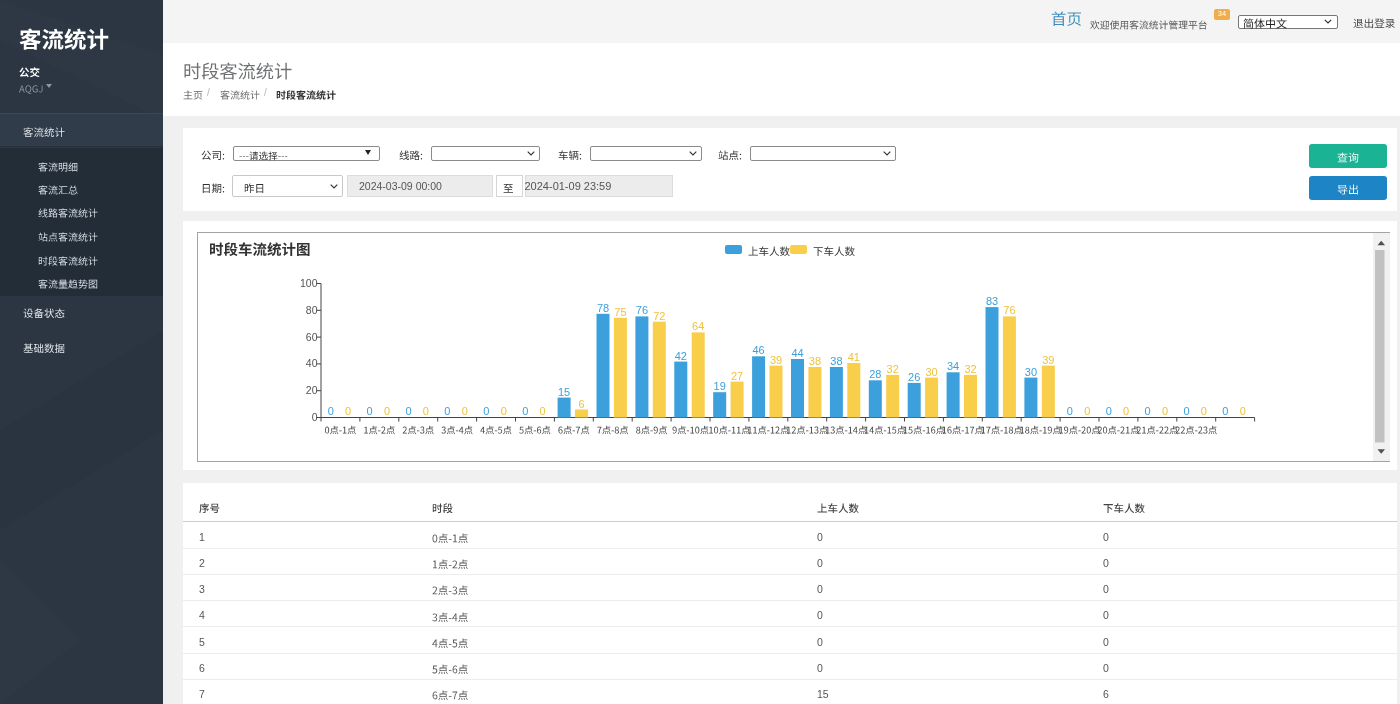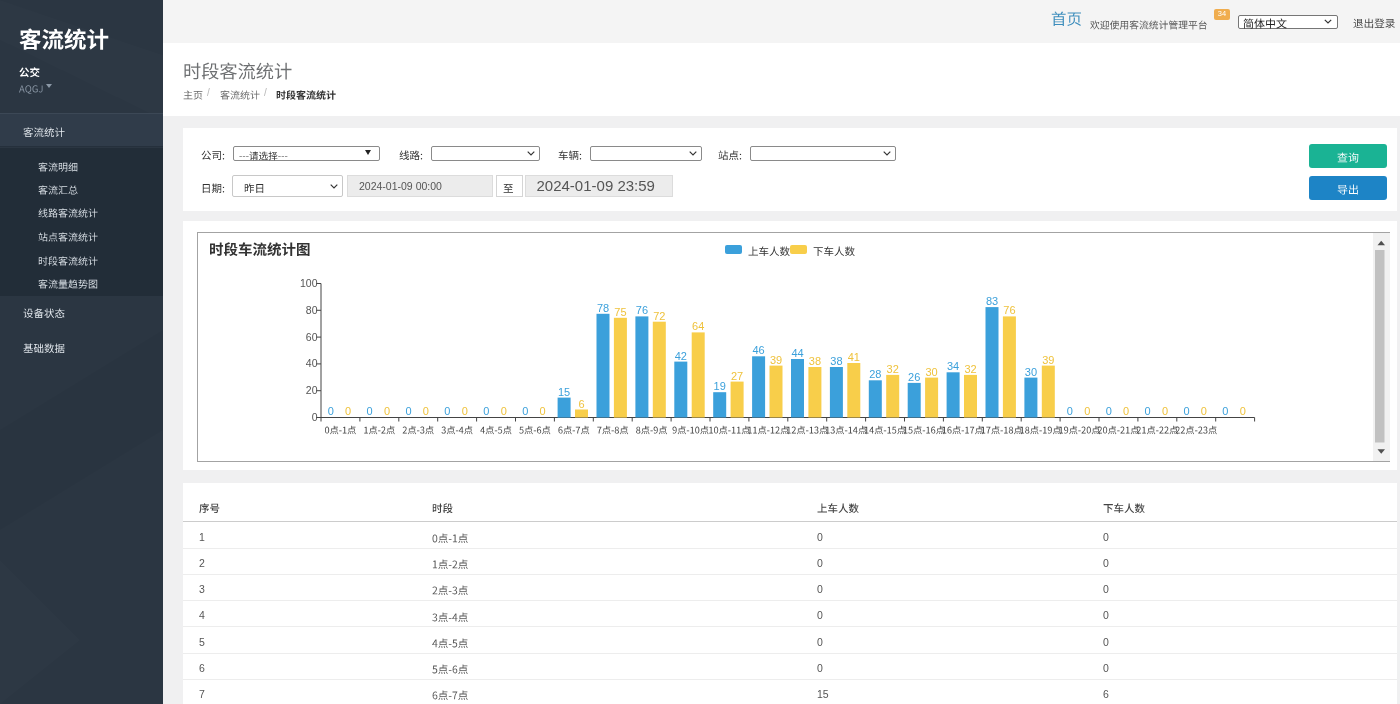--- a/index.html
+++ b/index.html
@@ -119,27 +119,27 @@
     <path d="M0.7 0.6 L4 3.9 L7.3 0.6" stroke="#333" stroke-width="1.15" fill="none"></path>
   </svg>
 <div class="abs" style="left:232px;top:175px;width:111px;height:22px;background:#fff;border:1px solid #c8c8c8;border-radius:2px"></div>
 <svg class="abs" style="left:329.5px;top:183.8px" width="8" height="5" viewBox="0 0 8 5">
     <path d="M0.7 0.6 L4 3.9 L7.3 0.6" stroke="#333" stroke-width="1.15" fill="none"></path>
   </svg>
 <div style="position:absolute;left:244.0px;top:180.5px;width:22px;height:12px"><svg width="22" height="12" viewBox="0 0 22 12">
       <path d="M5.6 0.4C5.2 1.8 4.7 3.3 3.9 4.2C4.1 4.3 4.4 4.6 4.5 4.8C4.9 4.2 5.3 3.6 5.6 2.8H6.2V10.1H7.0V7.4H10.0V6.7H7.0V5.0H9.9V4.3H7.0V2.8H10.1V2.1H5.9C6.1 1.6 6.2 1.1 6.4 0.6ZM3.1 5.0V7.4H1.5V5.0ZM3.1 4.3H1.5V2.0H3.1ZM0.8 1.2V8.9H1.5V8.1H3.9V1.2Z M13.2 5.5H18.4V8.5H13.2ZM13.2 4.8V1.9H18.4V4.8ZM12.3 1.1V10.0H13.2V9.3H18.4V9.9H19.2V1.1Z" fill="#333333"></path>
     </svg></div>
 <div class="abs" style="left:347px;top:175px;width:146px;height:22px;background:#ececec;border:1px solid #dcdcdc"></div>
-<div class="abs" style="left:347px;top:175px;width:146px;height:22px;font-size:10.5px;color:#555;line-height:22px;text-align:left;padding-left:12px">2024-01-09 00:00</div>
+<div class="abs" style="left:347px;top:175px;width:146px;height:22px;font-size:10.5px;color:#555;line-height:22px;text-align:left;padding-left:12px">2024-03-09 00:00</div>
 <div class="abs" style="left:495.5px;top:175px;width:27px;height:22px;background:#fff;border:1px solid #d5d5d5"></div>
 <div style="position:absolute;left:503.0px;top:180.5px;width:12px;height:12px"><svg width="12" height="12" viewBox="0 0 12 12">
       <path d="M1.5 4.8C1.9 4.7 2.5 4.7 8.2 4.4C8.5 4.7 8.7 4.9 8.9 5.1L9.6 4.7C9.0 3.9 7.8 2.9 6.9 2.2L6.2 2.6C6.7 2.9 7.1 3.3 7.5 3.7L2.7 3.9C3.3 3.3 4.0 2.6 4.6 1.7H9.6V1.0H0.8V1.7H3.6C3.0 2.6 2.3 3.3 2.0 3.5C1.7 3.8 1.5 4.0 1.3 4.0C1.4 4.2 1.5 4.6 1.5 4.8ZM4.8 4.9V6.2H1.5V7.0H4.8V8.9H0.6V9.7H10.0V8.9H5.6V7.0H9.1V6.2H5.6V4.9Z" fill="#333333"></path>
     </svg></div>
 <div class="abs" style="left:524.5px;top:175px;width:148.5px;height:22px;background:#ececec;border:1px solid #dcdcdc"></div>
-<div class="abs" style="left:524.5px;top:175px;width:148.5px;height:22px;font-size:15px;color:#555;line-height:22px;padding-left:12px">2024-01-09 23:59</div>
+<div class="abs" style="left:524.5px;top:175px;width:148.5px;height:22px;font-size:11px;color:#555;line-height:22px;">2024-01-09 23:59</div>
 <div class="abs" style="left:1309px;top:144px;width:78px;height:24px;background:#1ab394;border-radius:3px"></div>
 <div style="position:absolute;left:1336.5px;top:150.3px;width:23px;height:12px"><svg width="23" height="12" viewBox="0 0 23 12">
       <path d="M3.2 7.3H7.7V8.2H3.2ZM3.2 5.8H7.7V6.7H3.2ZM2.4 5.2V8.8H8.6V5.2ZM0.8 9.5V10.2H10.2V9.5ZM5.1 0.4V1.8H0.6V2.6H4.2C3.2 3.6 1.7 4.6 0.4 5.0C0.6 5.2 0.8 5.5 0.9 5.7C2.4 5.1 4.1 3.9 5.1 2.6V4.9H5.9V2.6C6.9 3.9 8.5 5.0 10.1 5.6C10.2 5.4 10.4 5.1 10.6 4.9C9.2 4.5 7.7 3.6 6.8 2.6H10.4V1.8H5.9V0.4Z M12.3 1.2C12.8 1.7 13.5 2.4 13.8 2.8L14.4 2.3C14.0 1.8 13.4 1.2 12.8 0.7ZM11.5 3.9V4.7H13.0V8.5C13.0 9.0 12.7 9.3 12.5 9.4C12.6 9.6 12.8 9.9 12.9 10.1C13.1 9.9 13.4 9.7 15.2 8.3C15.2 8.1 15.0 7.8 15.0 7.6L13.8 8.4V3.9ZM16.6 0.4C16.1 1.8 15.3 3.2 14.4 4.1C14.6 4.2 15.0 4.5 15.1 4.7C15.6 4.2 16.0 3.5 16.4 2.8H20.5C20.4 7.4 20.2 9.2 19.8 9.6C19.7 9.7 19.6 9.7 19.4 9.7C19.1 9.7 18.5 9.7 17.9 9.7C18.0 9.9 18.1 10.3 18.1 10.5C18.7 10.5 19.4 10.5 19.7 10.5C20.1 10.5 20.3 10.4 20.6 10.0C21.0 9.5 21.2 7.7 21.3 2.5C21.4 2.4 21.4 2.1 21.4 2.1H16.8C17.0 1.6 17.2 1.1 17.4 0.7ZM18.4 6.5V7.7H16.5V6.5ZM18.4 5.8H16.5V4.6H18.4ZM15.7 3.9V9.0H16.5V8.3H19.1V3.9Z" fill="#ffffff"></path>
     </svg></div>
 <div class="abs" style="left:1309px;top:176px;width:78px;height:24px;background:#1d84c6;border-radius:3px"></div>
 <div style="position:absolute;left:1336.5px;top:182.3px;width:23px;height:12px"><svg width="23" height="12" viewBox="0 0 23 12">
       <path d="M2.3 7.7C3.0 8.2 3.8 9.1 4.1 9.7L4.7 9.1C4.4 8.6 3.6 7.8 3.0 7.2H7.1V9.6C7.1 9.7 7.1 9.8 6.8 9.8C6.6 9.8 5.8 9.8 5.0 9.8C5.1 10.0 5.3 10.3 5.3 10.5C6.4 10.5 7.1 10.5 7.4 10.4C7.8 10.3 8.0 10.1 8.0 9.6V7.2H10.4V6.5H8.0V5.6H7.1V6.5H0.7V7.2H2.8ZM1.5 1.2V4.1C1.5 5.1 2.0 5.3 3.8 5.3C4.3 5.3 7.8 5.3 8.2 5.3C9.6 5.3 10.0 5.1 10.1 3.9C9.9 3.9 9.5 3.8 9.3 3.7C9.2 4.5 9.1 4.7 8.2 4.7C7.4 4.7 4.4 4.7 3.8 4.7C2.6 4.7 2.3 4.5 2.3 4.1V3.5H9.1V0.9H1.5ZM2.3 1.6H8.3V2.8H2.3Z M12.1 5.9V9.9H20.0V10.5H20.8V5.9H20.0V9.1H16.9V5.2H20.4V1.4H19.5V4.4H16.9V0.5H16.0V4.4H13.5V1.4H12.7V5.2H16.0V9.1H13.1V5.9Z" fill="#ffffff"></path>
     </svg></div>
 <div class="abs" style="left:182.5px;top:220.5px;width:1214.5px;height:249.5px;background:#fff"></div>
 <div class="abs" style="left:196.5px;top:231.5px;width:1193.5px;height:230.5px;background:#fff;border:1px solid #a3a3a3"></div>

